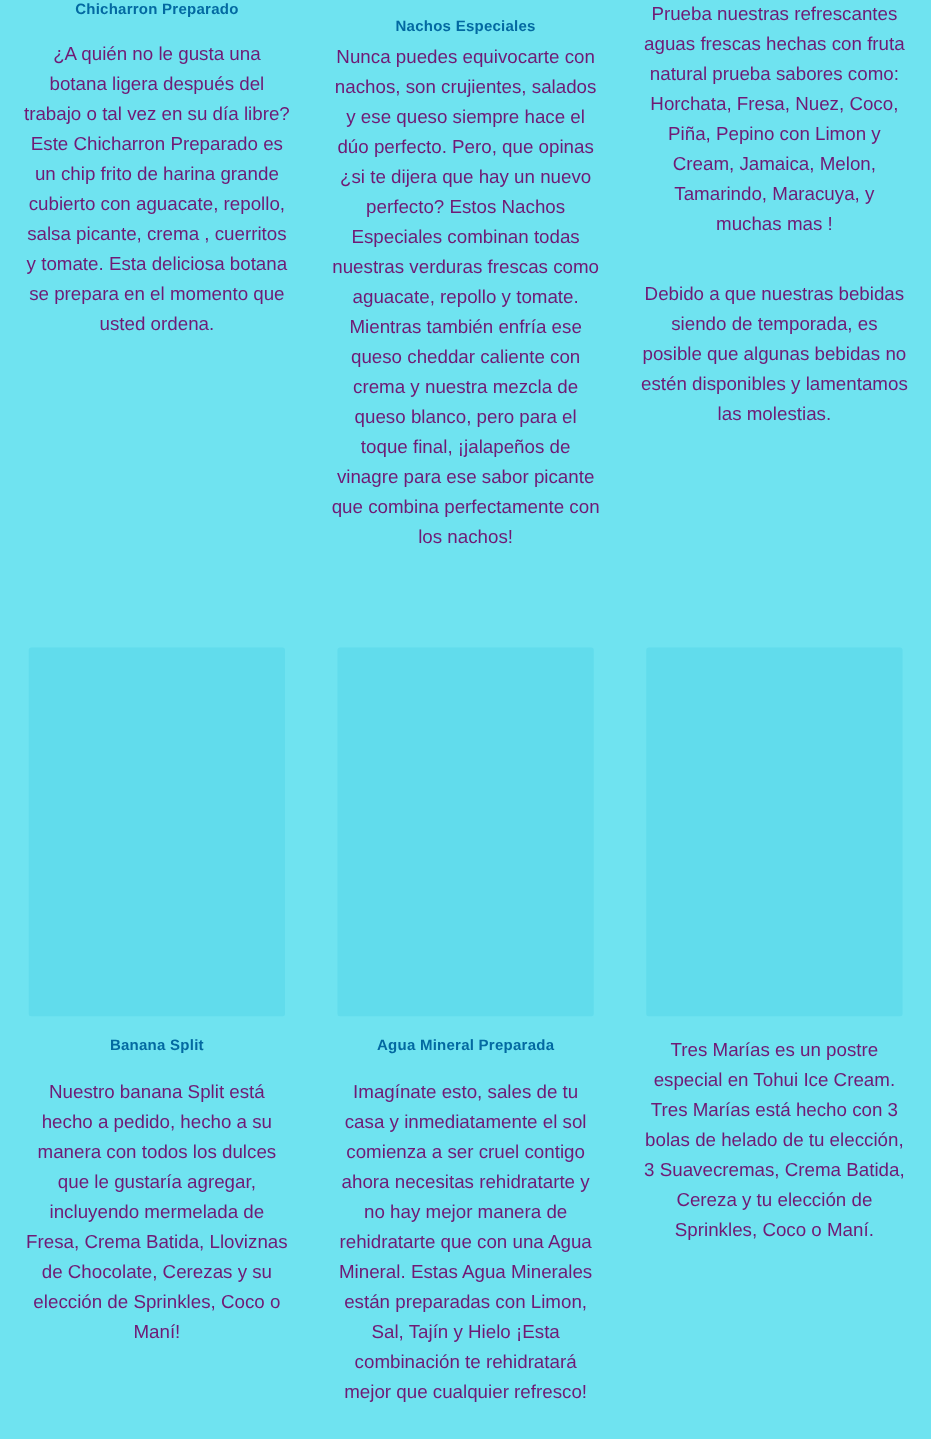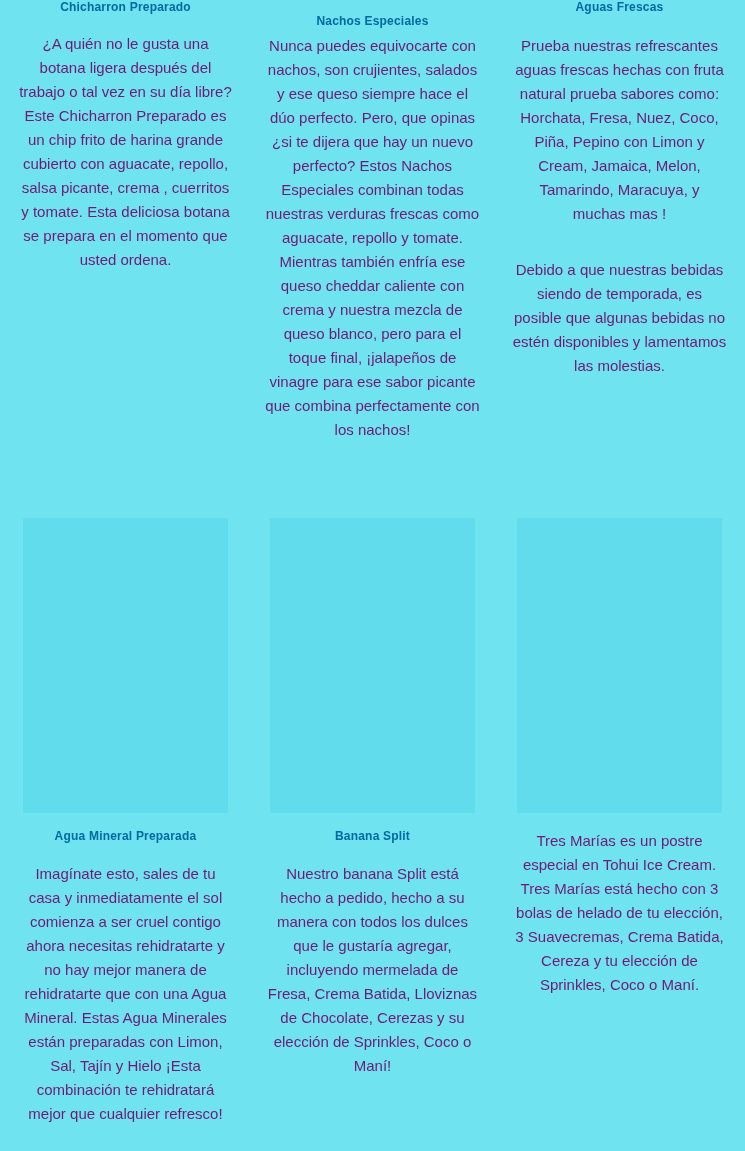--- a/index.html
+++ b/index.html
@@ -76,41 +76,40 @@
     <h3 class="card-title">Chicharron Preparado</h3>
     <p class="card-body">¿A quién no le gusta una botana ligera después del trabajo o tal vez en su día libre? Este Chicharron Preparado es un chip frito de harina grande cubierto con aguacate, repollo, salsa picante, crema , cuerritos y tomate. Esta deliciosa botana se prepara en el momento que usted ordena.</p>
   </div>
 
   <div class="card">
     <h3 class="card-title">Nachos Especiales</h3>
     <p class="card-body">Nunca puedes equivocarte con nachos, son crujientes, salados y ese queso siempre hace el dúo perfecto. Pero, que opinas ¿si te dijera que hay un nuevo perfecto? Estos Nachos Especiales combinan todas nuestras verduras frescas como aguacate, repollo y tomate. Mientras también enfría ese queso cheddar caliente con crema y nuestra mezcla de queso blanco, pero para el toque final, ¡jalapeños de vinagre para ese sabor picante que combina perfectamente con los nachos!</p>
   </div>
 
   <div class="card">
-    <h3 class="card-title">Aguas Frescas</h3>
     <p class="card-body">Prueba nuestras refrescantes aguas frescas hechas con fruta natural prueba sabores como: Horchata, Fresa, Nuez, Coco, Piña, Pepino con Limon y Cream, Jamaica, Melon, Tamarindo, Maracuya, y muchas mas !</p>
     <p class="card-body">Debido a que nuestras bebidas siendo de temporada, es posible que algunas bebidas no estén disponibles y lamentamos las molestias.</p>
   </div>
 
 </div>
 
 <div class="spacer-1"></div>
 
 <div class="menu-grid row-second">
 
   <div class="card">
     <div class="card-photo"></div>
-    <h3 class="card-title">Agua Mineral Preparada</h3>
-    <p class="card-body">Imagínate esto, sales de tu casa y inmediatamente el sol comienza a ser cruel contigo ahora necesitas rehidratarte y no hay mejor manera de rehidratarte que con una Agua Mineral. Estas Agua Minerales están preparadas con Limon, Sal, Tajín y Hielo ¡Esta combinación te rehidratará mejor que cualquier refresco!</p>
+    <h3 class="card-title">Banana Split</h3>
+    <p class="card-body">Nuestro banana Split está hecho a pedido, hecho a su manera con todos los dulces que le gustaría agregar, incluyendo mermelada de Fresa, Crema Batida, Lloviznas de Chocolate, Cerezas y su elección de Sprinkles, Coco o Maní!</p>
   </div>
 
   <div class="card">
     <div class="card-photo"></div>
-    <h3 class="card-title">Banana Split</h3>
-    <p class="card-body">Nuestro banana Split está hecho a pedido, hecho a su manera con todos los dulces que le gustaría agregar, incluyendo mermelada de Fresa, Crema Batida, Lloviznas de Chocolate, Cerezas y su elección de Sprinkles, Coco o Maní!</p>
+    <h3 class="card-title">Agua Mineral Preparada</h3>
+    <p class="card-body">Imagínate esto, sales de tu casa y inmediatamente el sol comienza a ser cruel contigo ahora necesitas rehidratarte y no hay mejor manera de rehidratarte que con una Agua Mineral. Estas Agua Minerales están preparadas con Limon, Sal, Tajín y Hielo ¡Esta combinación te rehidratará mejor que cualquier refresco!</p>
   </div>
 
   <div class="card">
     <div class="card-photo"></div>
     <p class="card-body">Tres Marías es un postre especial en Tohui Ice Cream. Tres Marías está hecho con 3 bolas de helado de tu elección, 3 Suavecremas, Crema Batida, Cereza y tu elección de Sprinkles, Coco o Maní.</p>
   </div>
 
 </div>
 
 <div class="spacer-2"></div>

